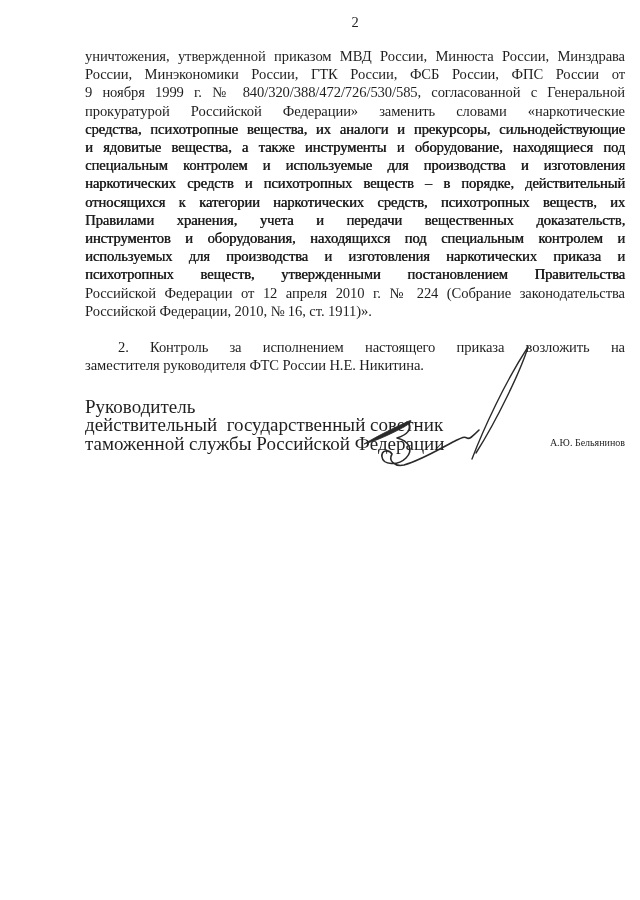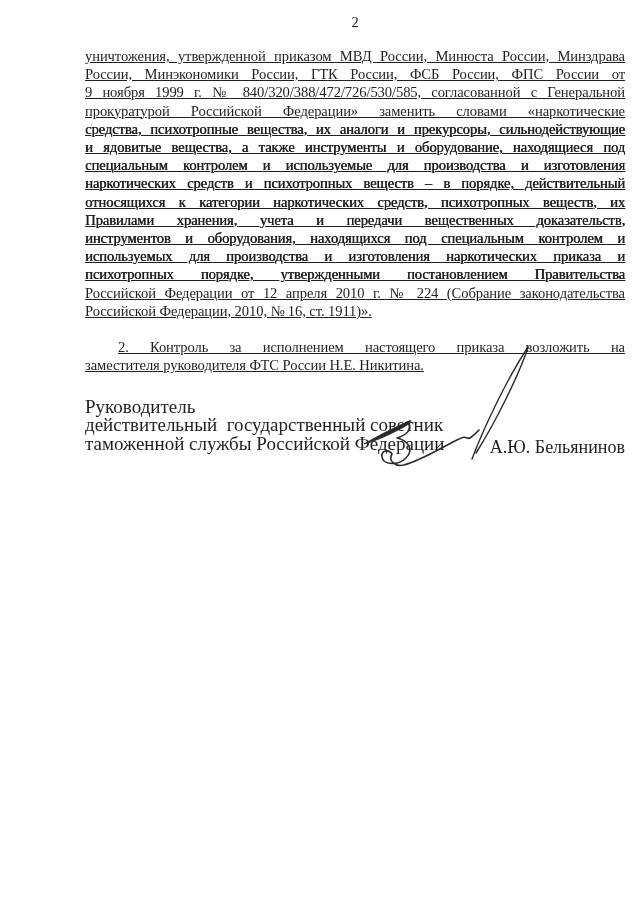--- a/index.html
+++ b/index.html
@@ -20,21 +20,20 @@
     text-align: center;
     font-size: 14.5px;
   }
   .textblock {
     position: absolute;
     left: 85px;
     width: 540px;
     font-size: 14.6px;
     line-height: 18.2px;
     letter-spacing: -0.1px;
-    text-decoration: underline;
   }
   .para1 { top: 47px; }
   .para2 { top: 338px; }
   .tline {
     text-align: justify;
     text-align-last: justify;
   }
   .tline.last { text-align-last: left; }
   .tline.indent { text-indent: 33px; }
   
@@ -46,21 +45,21 @@
     font-size: 19px;
     line-height: 18.3px;
   }
   .sigblock .sline { white-space: pre-wrap; }
   .signatory {
     position: absolute;
     top: 437px;
     left: 460px;
     width: 165px;
     text-align: right;
-    font-size: 18px;
+    font-size: 10px;
   }
   .signature-svg {
     position: absolute;
     left: 350px;
     top: 332px;
     width: 190px;
     height: 150px;
   }
 </style>
 </head>
@@ -76,21 +75,21 @@
     <div class="tline">9 ноября 1999 г. № 840/320/388/472/726/530/585, согласованной с Генеральной</div>
     <div class="tline">прокуратурой Российской Федерации» заменить словами «наркотические</div>
     <div class="tline heavy">средства, психотропные вещества, их аналоги и прекурсоры, сильнодействующие</div>
     <div class="tline heavy">и ядовитые вещества, а также инструменты и оборудование, находящиеся под</div>
     <div class="tline heavy">специальным контролем и используемые для производства и изготовления</div>
     <div class="tline heavy">наркотических средств и психотропных веществ – в порядке, действительный</div>
     <div class="tline heavy">относящихся к категории наркотических средств, психотропных веществ, их</div>
     <div class="tline heavy">Правилами хранения, учета и передачи вещественных доказательств,</div>
     <div class="tline heavy">инструментов и оборудования, находящихся под специальным контролем и</div>
     <div class="tline heavy">используемых для производства и изготовления наркотических приказа и</div>
-    <div class="tline heavy">психотропных порядке, утвержденными постановлением Правительства</div>
+    <div class="tline heavy">психотропных веществ, утвержденными постановлением Правительства</div>
     <div class="tline">Российской Федерации от 12 апреля 2010 г. № 224 (Собрание законодательства</div>
     <div class="tline last">Российской Федерации, 2010, № 16, ст. 1911)».</div>
   </div>
 
   <div class="textblock para2">
     <div class="tline indent">2. Контроль за исполнением настоящего приказа возложить на</div>
     <div class="tline last">заместителя руководителя ФТС России Н.Е. Никитина.</div>
   </div>
 
   <div class="sigblock">

